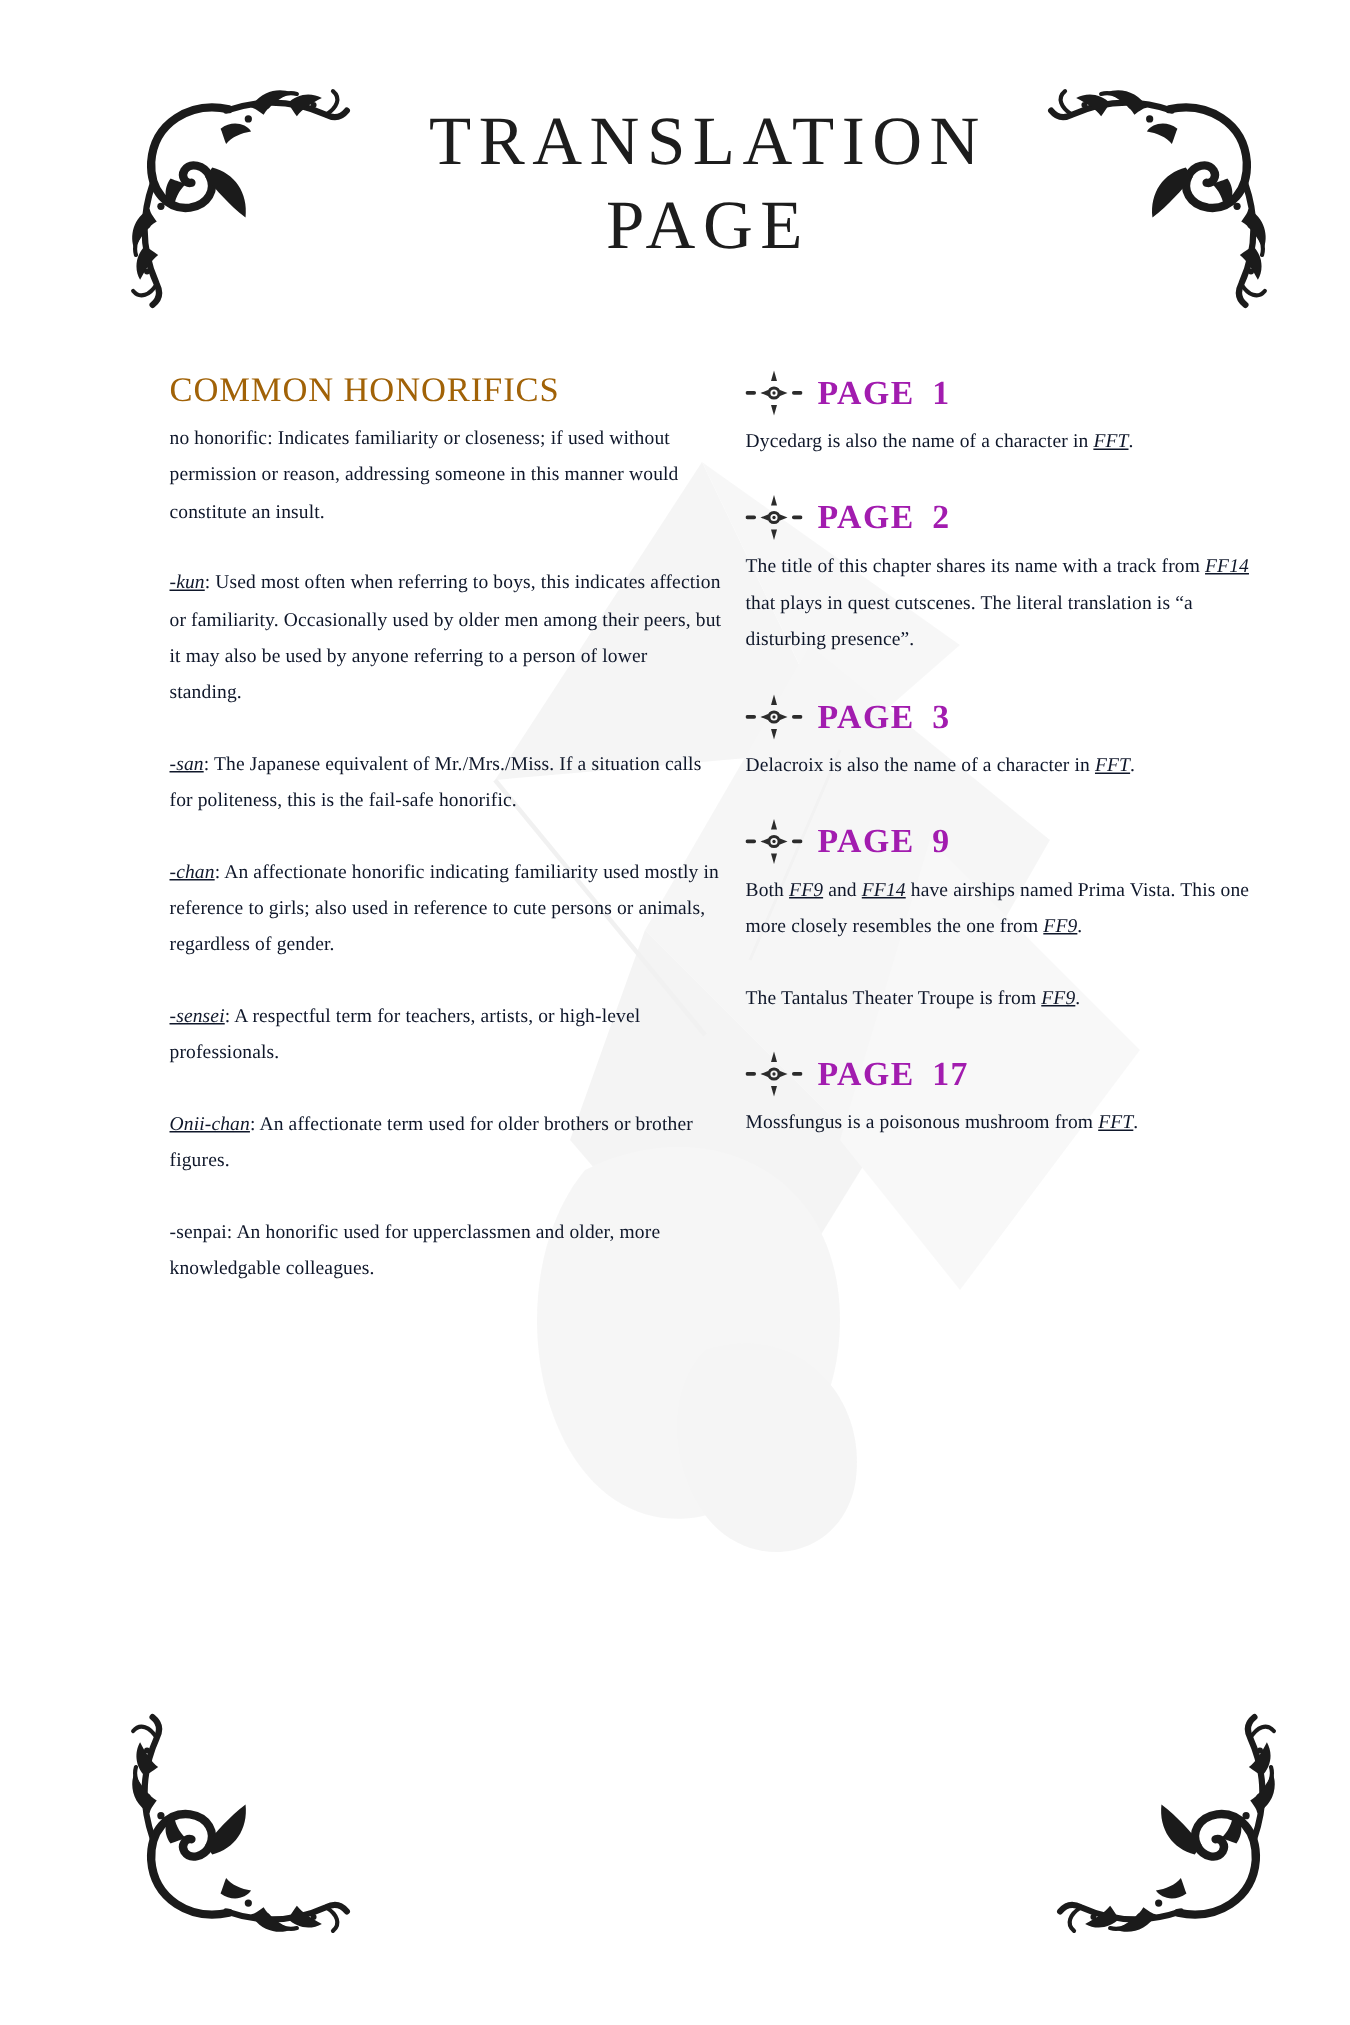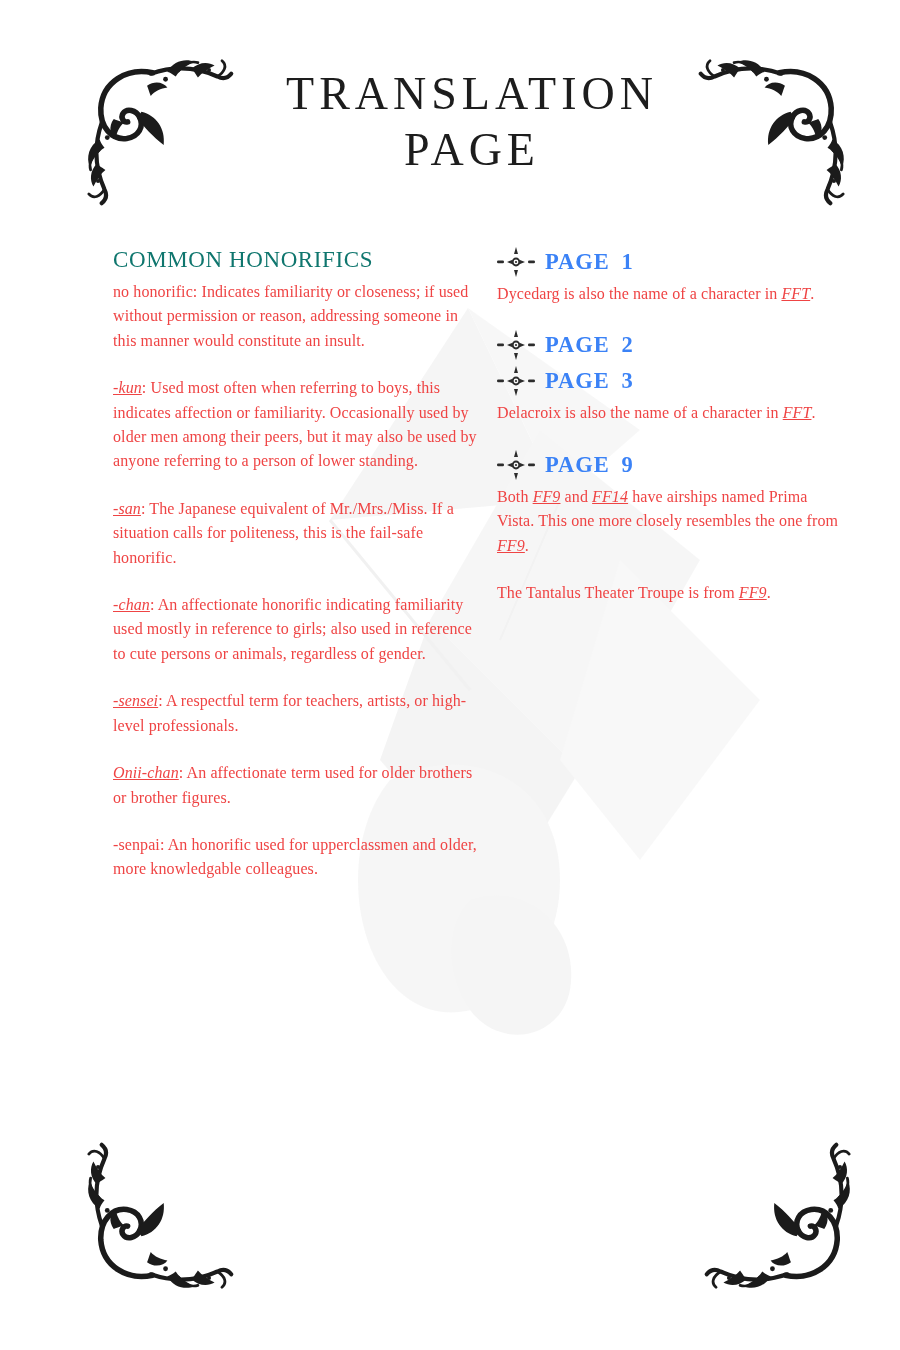--- a/index.html
+++ b/index.html
@@ -44,45 +44,45 @@
 
   
   .content {
     position:absolute; top:246px; left:113px; width:734px;
     display:flex; z-index:2;
   }
   .col-left  { width:370px; }
   .col-right { width:350px; margin-left:14px; }
 
   p.body {
-    font-size:16px;
+    font-size:13px;
     line-height:24.4px;
     letter-spacing:0.1px;
     margin-bottom:23px;
-    color:#ef4444;
+    color:#0f172a;
   }
   .it { font-style:italic;text-decoration:underline; }
 
   .col-head {
     font-weight:normal;
     font-size:23px;
     line-height:28px;
     letter-spacing:0.6px;
-    color:#0f766e;
+    color:#a16207;
     margin-bottom:6px;
   }
 
   .page-head {
     display:flex; align-items:center;
     font-weight:bold;
     font-size:22.5px;
     line-height:30px;
     letter-spacing:1px;
     word-spacing:5px;
-    color:#3b82f6;
+    color:#a21caf;
     margin-bottom:4px;
     text-align:right;
   }
   .page-head .marker {
     width:38px; height:32px; margin-right:10px; flex:0 0 auto;
     overflow:visible;
   }
   .sec { margin-top:0; }
 </style>
 </head>
@@ -192,20 +192,21 @@
       <p class="body"><span>Dycedarg is also the name of a character in </span><span class="it">FFT</span><span>.</span></p>
     </div>
 
     <div class="sec">
       <h3 class="page-head">
         <svg class="marker">
             <use href="#section-marker"></use>
           </svg>
         <span>PAGE 2</span>
       </h3>
+      <p class="body"><span>The title of this chapter shares its name with a track from </span><span class="it">FF14</span><span> that plays in quest cutscenes. The literal translation is “a disturbing presence”.</span></p>
     </div>
 
     <div class="sec">
       <h3 class="page-head">
         <svg class="marker">
             <use href="#section-marker"></use>
           </svg>
         <span>PAGE 3</span>
       </h3>
       <p class="body"><span>Delacroix is also the name of a character in </span><span class="it">FFT</span><span>.</span></p>
@@ -215,15 +216,24 @@
       <h3 class="page-head">
         <svg class="marker">
             <use href="#section-marker"></use>
           </svg>
         <span>PAGE 9</span>
       </h3>
       <p class="body"><span>Both </span><span class="it">FF9</span><span> and </span><span class="it">FF14</span><span> have airships named Prima Vista. This one more closely resembles the one from </span><span class="it">FF9</span><span>.</span></p>
       <p class="body"><span>The Tantalus Theater Troupe is from </span><span class="it">FF9</span><span>.</span></p>
     </div>
 
+    <div class="sec">
+      <h3 class="page-head">
+        <svg class="marker">
+            <use href="#section-marker"></use>
+          </svg>
+        <span>PAGE 17</span>
+      </h3>
+      <p class="body"><span>Mossfungus is a poisonous mushroom from </span><span class="it">FFT</span><span>.</span></p>
+    </div>
 
   </section>
 </main>
 
 </body></html>

